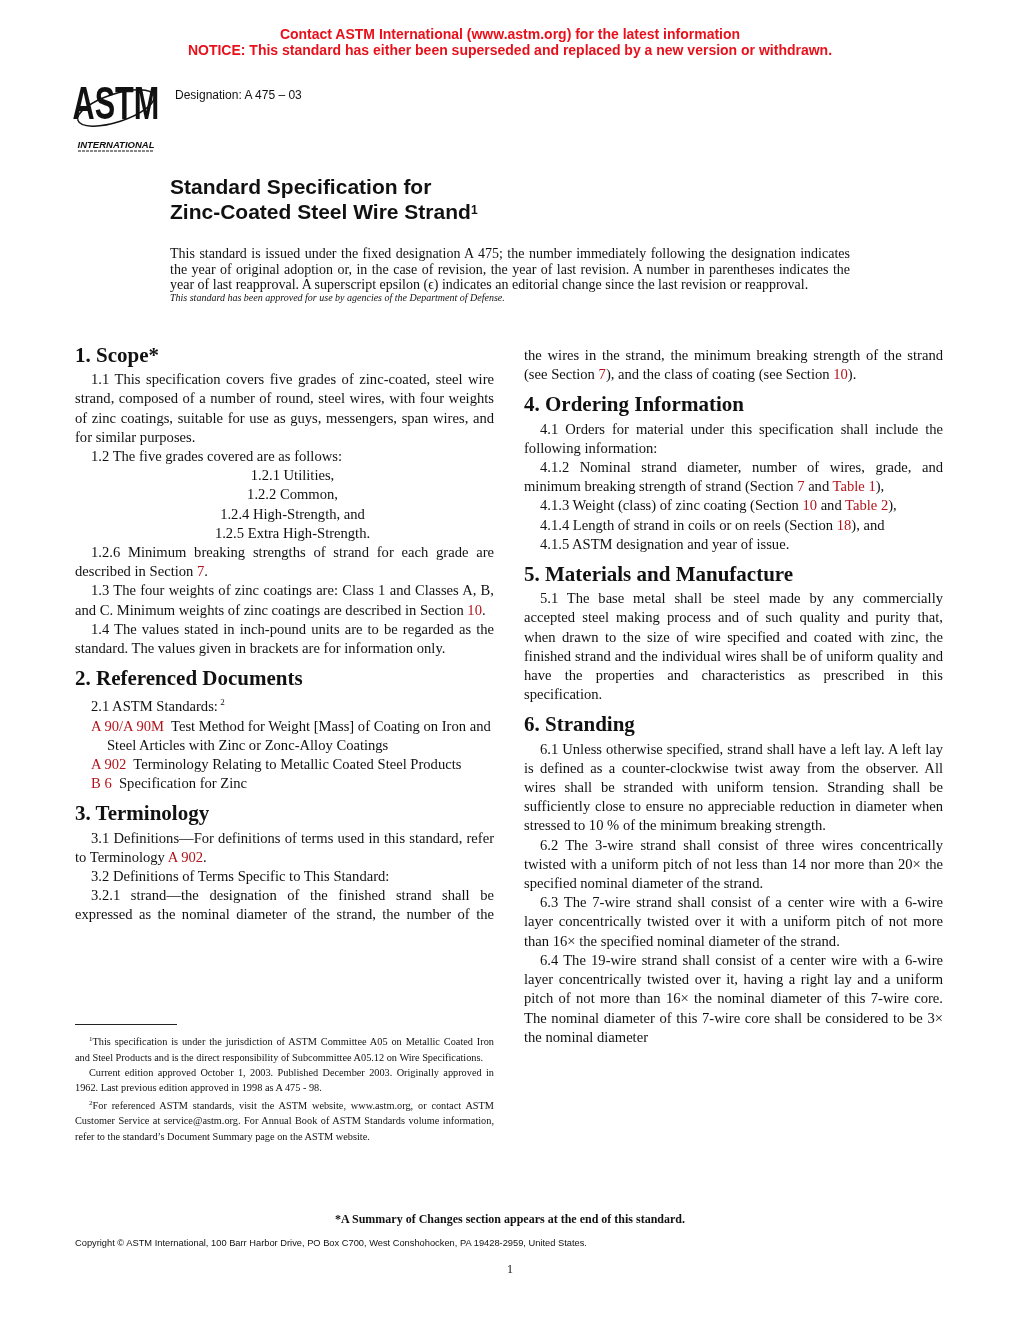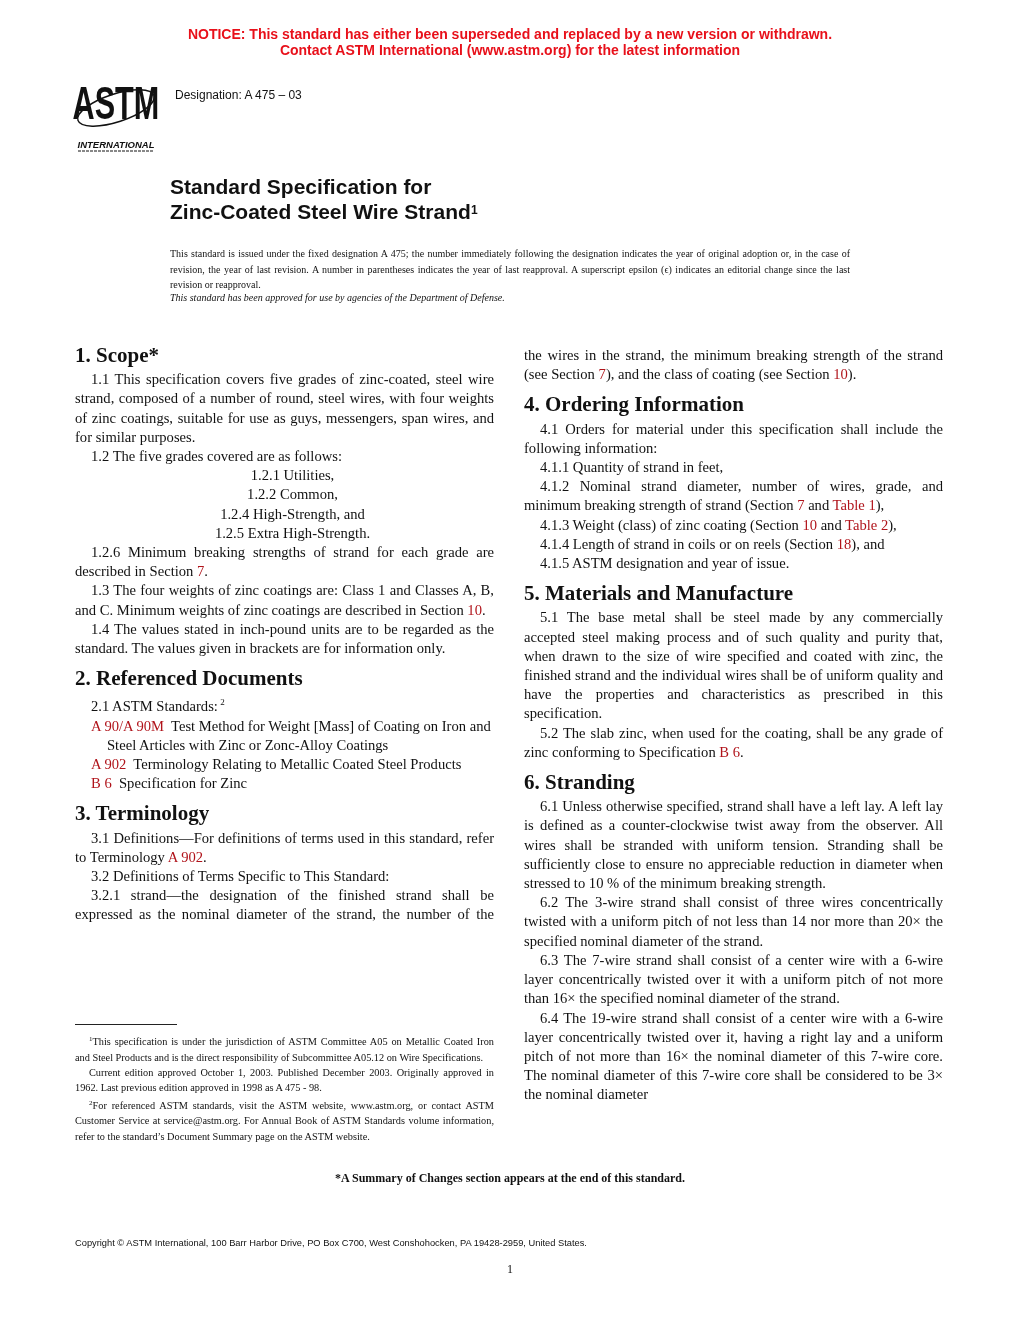--- a/index.html
+++ b/index.html
@@ -4,47 +4,47 @@
 <style>
   html, body { margin: 0; padding: 0; background: #ffffff; }
   body { width: 1020px; height: 1320px; position: relative; overflow: hidden; color: #111; }
   .serif { font-family: "Liberation Serif", "DejaVu Serif", serif; }
   .sans { font-family: "Liberation Sans", "DejaVu Sans", sans-serif; }
   .notice { position: absolute; top: 26px; left: 0; width: 1020px; text-align: center; color: #e8101a; font-weight: bold; font-size: 14px; line-height: 16px; }
   .logo { position: absolute; left: 70px; top: 74px; width: 92px; height: 80px; }
   .designation { position: absolute; left: 175px; top: 88px; font-size: 12px; color: #111; }
   .title { position: absolute; left: 170px; top: 174px; font-size: 21px; font-weight: bold; line-height: 25px; }
   .title sup { font-size: 12px; vertical-align: top; position: relative; top: -1px; }
-  .preamble { position: absolute; left: 170px; top: 246px; width: 680px; font-size: 10px; line-height: 15.5px; text-align: justify; }
+  .preamble { position: absolute; left: 170px; top: 246px; width: 680px; font-size: 14px; line-height: 15.5px; text-align: justify; }
   .dod { position: absolute; left: 170px; top: 292px; font-size: 10px; font-style: italic; }
   .col { position: absolute; font-size: 14.6px; line-height: 19.2px; }
   .col-left { left: 75px; top: 346px; width: 419px; }
   .col-right { left: 524px; top: 346px; width: 419px; }
   .col p { margin: 0; text-align: justify; }
   .col .ind { text-indent: 16px; }
   .col .li { padding-left: 16px; text-indent: 0; text-align: center; }
   .col h2 { font-size: 21px; font-weight: bold; margin: 11px 0 5px 0; line-height: 19.2px; }
   .col h2.first { margin-top: 0; }
   .ref { color: #b0131a; }
   .refitem { padding-left: 16px; text-indent: -16px; margin-left: 16px !important; text-align: left !important; }
   .it { }
   .fnrule { position: absolute; left: 75px; top: 1024px; width: 102px; height: 1px; background: #222; }
   .footnotes { position: absolute; left: 75px; top: 1032px; width: 419px; font-size: 10.3px; line-height: 15.3px; }
   .footnotes p { margin: 0; text-align: justify; text-indent: 14px; }
   .footnotes sup { font-size: 7px; }
-  .summary { position: absolute; top: 1171px; left: 0; width: 1020px; text-align: center; font-size: 12px; font-weight: bold; }
+  .summary { position: absolute; top: 1212px; left: 0; width: 1020px; text-align: center; font-size: 12px; font-weight: bold; }
   .copyright { position: absolute; left: 75px; top: 1238px; font-size: 9.3px; }
   .pagenum { position: absolute; top: 1262px; left: 0; width: 1020px; text-align: center; font-size: 12px; }
 </style>
 </head>
 <body>
 
 <div class="notice sans">
+  <div>Contact ASTM International (www.astm.org) for the latest information</div>
   <div>NOTICE: This standard has either been superseded and replaced by a new version or withdrawn.</div>
-  <div>Contact ASTM International (www.astm.org) for the latest information</div>
 </div>
 
 <div class="logo">
   <svg width="92" height="80" viewBox="0 0 92 80">
     <ellipse cx="46" cy="34" rx="40" ry="14" fill="none" stroke="#111" stroke-width="1.5" transform="rotate(-18 46 34)"></ellipse>
     <text x="46" y="47" text-anchor="middle" font-family="Liberation Sans, sans-serif" font-weight="bold" font-size="36" fill="#111" transform="scale(0.85 1.3) translate(8 -12)">ASTM</text>
     <text x="46" y="74" text-anchor="middle" font-family="Liberation Sans, sans-serif" font-weight="bold" font-style="italic" font-size="9.5" fill="#111">INTERNATIONAL</text>
     <line x1="8" y1="77" x2="84" y2="77" stroke="#111" stroke-width="1" stroke-dasharray="3 1"></line>
   </svg>
 </div>
@@ -81,29 +81,27 @@
   <p class="ind"><span>3.1  Definitions—For definitions of terms used in this standard, refer to Terminology </span><span class="ref">A 902</span><span>.</span></p>
   <p class="ind"><span>3.2  </span><span class="it">Definitions of Terms Specific to This Standard:</span></p>
   <p class="ind" style="height:38px;overflow:hidden"><span>3.2.1  </span><span class="it">strand</span><span>—the designation of the finished strand shall be expressed as the nominal diameter of the strand, the number of the wires in the strand, the minimum breaking strength of the strand (see Section </span></p>
 </div>
 
 <div class="col col-right serif">
   <p>the wires in the strand, the minimum breaking strength of the strand (see Section <span class="ref">7</span><span>), and the class of coating (see Section </span><span class="ref">10</span><span>).</span></p>
 
   <h2>4.  Ordering Information</h2>
   <p class="ind">4.1  Orders for material under this specification shall include the following information:</p>
-  <p class="ind">4.1.1  Quantity of strand in feet,</p>
   <p class="ind"><span>4.1.2  Nominal strand diameter, number of wires, grade, and minimum breaking strength of strand (Section </span><span class="ref">7</span><span> and </span><span class="ref">Table 1</span><span>),</span></p>
   <p class="ind"><span>4.1.3  Weight (class) of zinc coating (Section </span><span class="ref">10</span><span> and </span><span class="ref">Table 2</span><span>),</span></p>
   <p class="ind"><span>4.1.4  Length of strand in coils or on reels (Section </span><span class="ref">18</span><span>), and</span></p>
   <p class="ind">4.1.5  ASTM designation and year of issue.</p>
 
   <h2>5.  Materials and Manufacture</h2>
   <p class="ind">5.1  The base metal shall be steel made by any commercially accepted steel making process and of such quality and purity that, when drawn to the size of wire specified and coated with zinc, the finished strand and the individual wires shall be of uniform quality and have the properties and characteristics as prescribed in this specification.</p>
-  <p class="ind"><span>5.2  The slab zinc, when used for the coating, shall be any grade of zinc conforming to Specification </span><span class="ref">B 6</span><span>.</span></p>
 
   <h2>6.  Stranding</h2>
   <p class="ind">6.1  Unless otherwise specified, strand shall have a left lay. A left lay is defined as a counter-clockwise twist away from the observer. All wires shall be stranded with uniform tension. Stranding shall be sufficiently close to ensure no appreciable reduction in diameter when stressed to 10 % of the minimum breaking strength.</p>
   <p class="ind">6.2  The 3-wire strand shall consist of three wires concentrically twisted with a uniform pitch of not less than 14 nor more than 20× the specified nominal diameter of the strand.</p>
   <p class="ind">6.3  The 7-wire strand shall consist of a center wire with a 6-wire layer concentrically twisted over it with a uniform pitch of not more than 16× the specified nominal diameter of the strand.</p>
   <p class="ind">6.4  The 19-wire strand shall consist of a center wire with a 6-wire layer concentrically twisted over it, having a right lay and a uniform pitch of not more than 16× the nominal diameter of this 7-wire core. The nominal diameter of this 7-wire core shall be considered to be 3× the nominal diameter</p>
 </div>
 
 <div class="fnrule"></div>
 <div class="footnotes serif">

